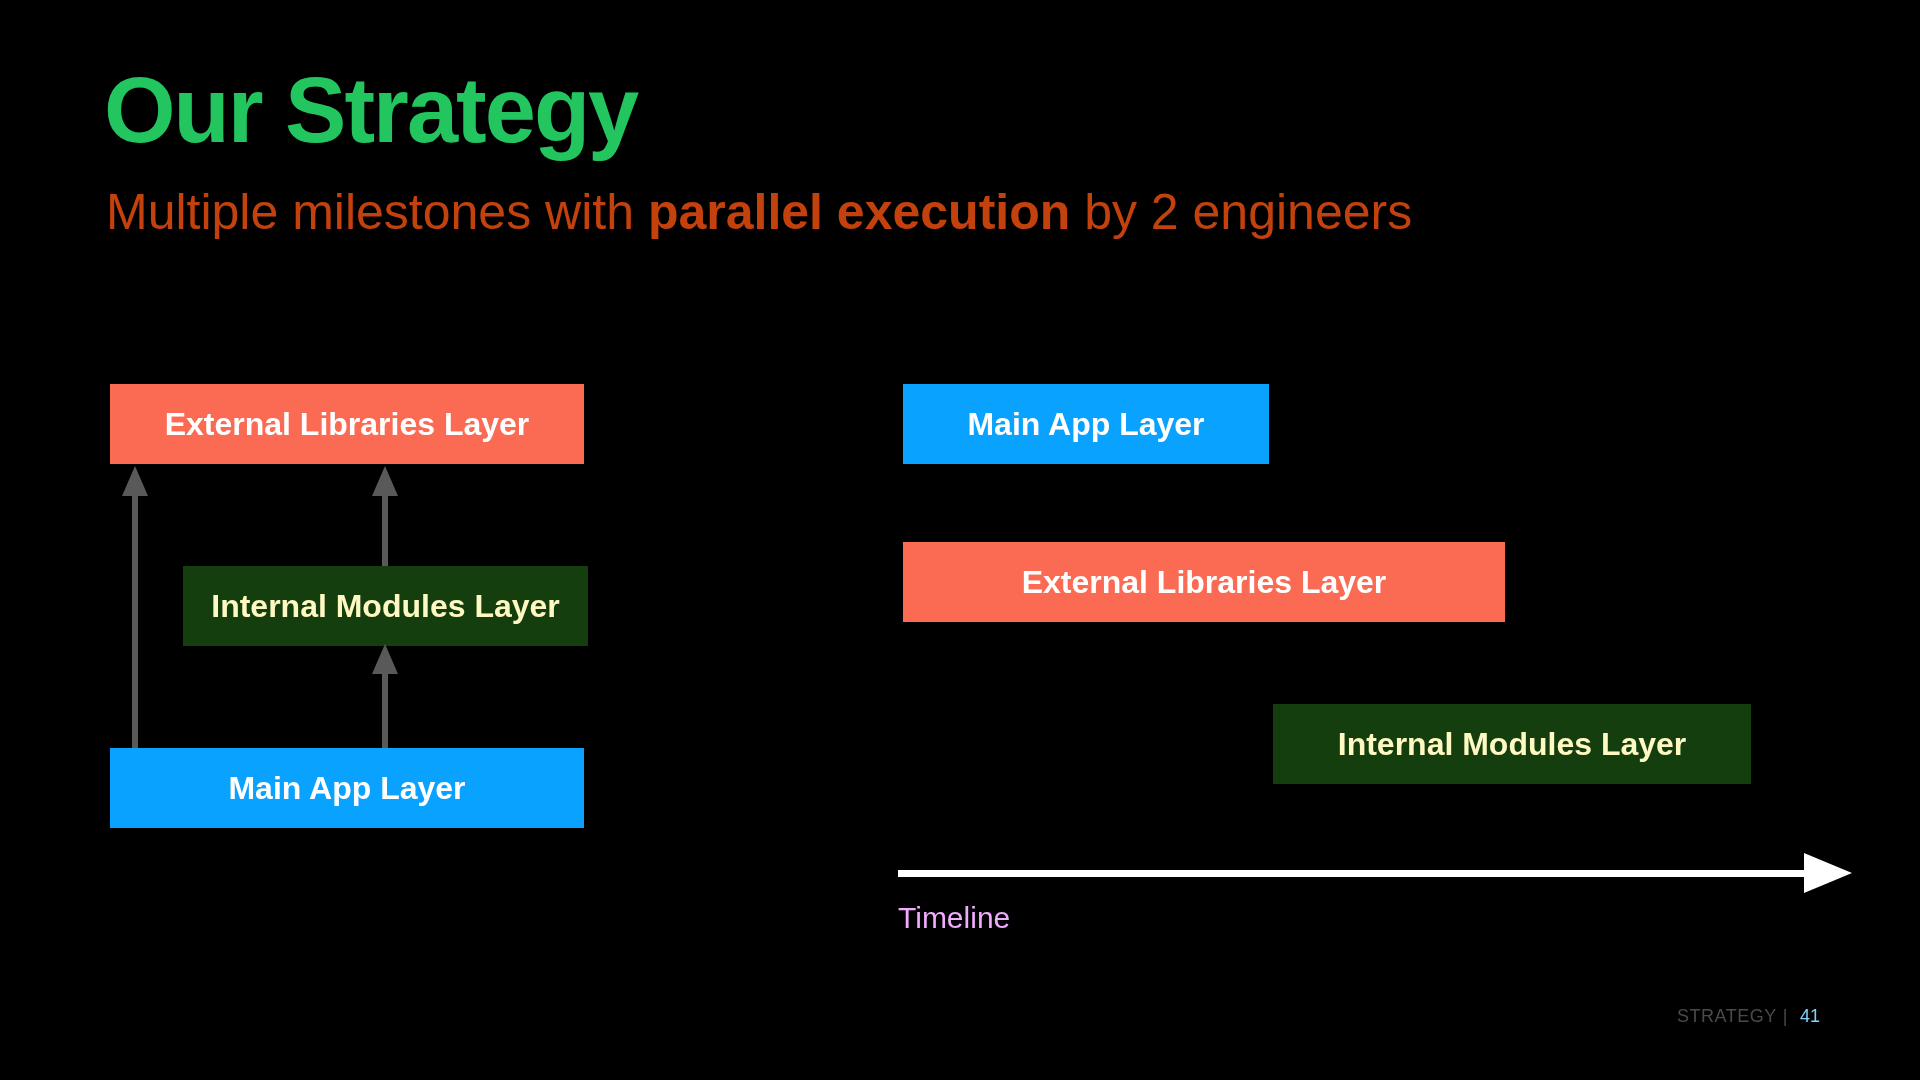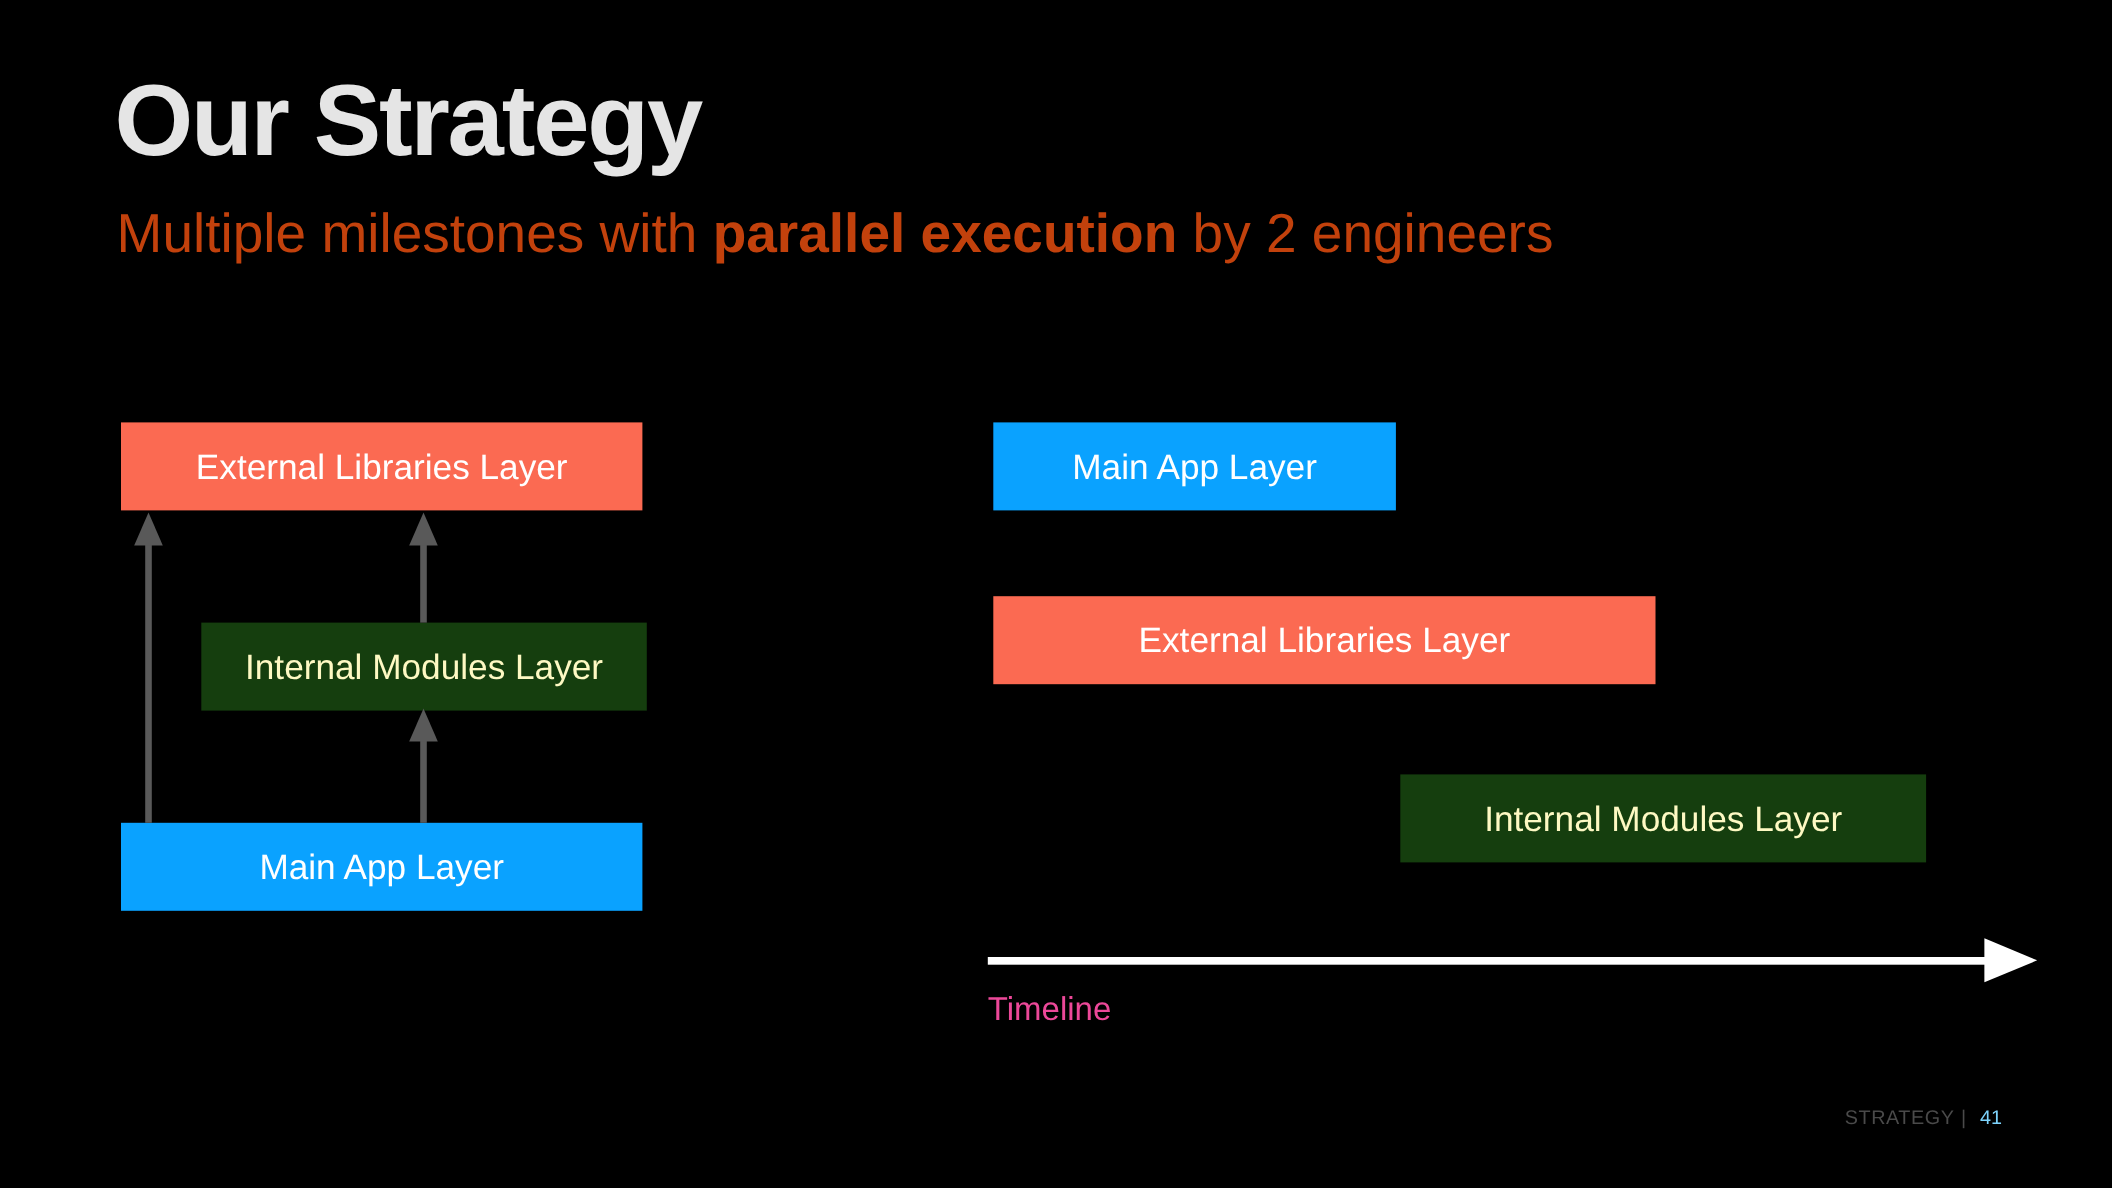--- a/index.html
+++ b/index.html
@@ -17,42 +17,42 @@
   }
 
   
   .title {
     position: absolute;
     left: 104px;
     top: 58px;
     font-size: 92px;
     font-weight: 700;
     letter-spacing: -2px;
-    color: #e5e5e5;
+    color: #22c55e;
     white-space: nowrap;
   }
   .subtitle {
     position: absolute;
     left: 106px;
     top: 183px;
     font-size: 50px;
     font-weight: 400;
     color: #c2410c;
     white-space: nowrap;
   }
   .subtitle .bold { font-weight: 700; }
 
   
   .layer-box {
     position: absolute;
     display: flex;
     align-items: center;
     justify-content: center;
     font-size: 32px;
-    font-weight: 400;
+    font-weight: 700;
     color: #ffffff;
     white-space: nowrap;
   }
   .fill-external { background: #FB6A52; }
   .fill-main     { background: #0AA2FF; }
   .fill-internal { background: #153E0E; color: #fef9c3; }
 
   
   .dep-external { left: 110px; top: 384px; width: 474px; height: 80px; }
   .dep-internal { left: 183px; top: 566px; width: 405px; height: 80px; }
@@ -97,21 +97,21 @@
     width: 0; height: 0;
     border-top: 20px solid transparent;
     border-bottom: 20px solid transparent;
     border-left: 48px solid #ffffff;
   }
   .timeline-label {
     position: absolute;
     left: 898px; top: 901px;
     font-size: 30px;
     font-weight: 400;
-    color: #ec4899;
+    color: #f0abfc;
   }
 
   
   .footer {
     position: absolute;
     right: 100px;
     top: 1006px;
     font-size: 18px;
     color: #4A4A4A;
     letter-spacing: 0.5px;

